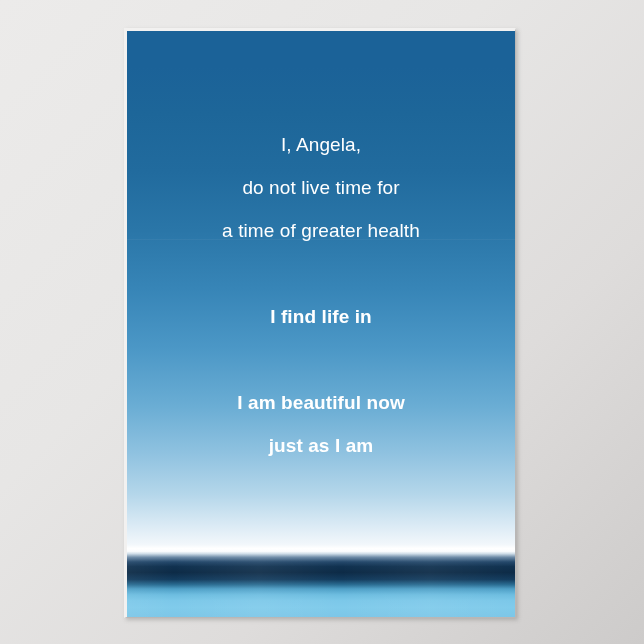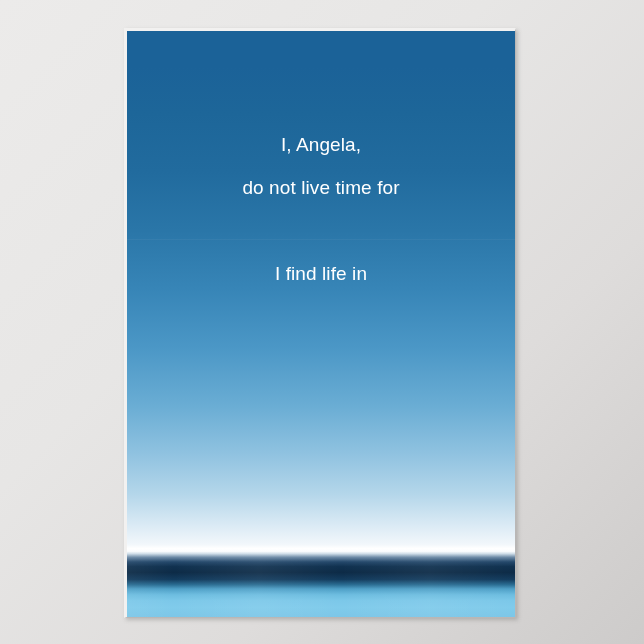--- a/index.html
+++ b/index.html
@@ -112,43 +112,46 @@
     text-align: center;
     color: #ffffff;
     font-size: 19px;
     line-height: 43px;
     letter-spacing: 0.1px;
     text-rendering: optimizeLegibility;
     margin-top: 34px;
     -webkit-font-smoothing: antialiased;
   }
   .stanza { margin: 0; }
-  .stanza + .stanza { margin-top: 43px; }
+  .stanza + .stanza { margin-top: 43px; font-weight: bold; }
   .vline { display: block; white-space: pre; }
 </style>
 </head>
 <body>
 
 <div id="scene">
 
   <div id="poster">
 
     <div id="artwork"></div>
     <div id="seam"></div>
     <div id="sheen"></div>
 
     <div id="verse">
 
       <p class="stanza">
         <span class="vline">I, Angela,</span>
         <span class="vline">do not live time for</span>
+        <span class="vline">a time of greater health</span>
       </p>
 
       <p class="stanza">
         <span class="vline">I find life in</span>
       </p>
 
       <p class="stanza">
+        <span class="vline">I am beautiful now</span>
+        <span class="vline">just as I am</span>
       </p>
 
     </div>
   </div>
 </div>
 
 </body></html>

